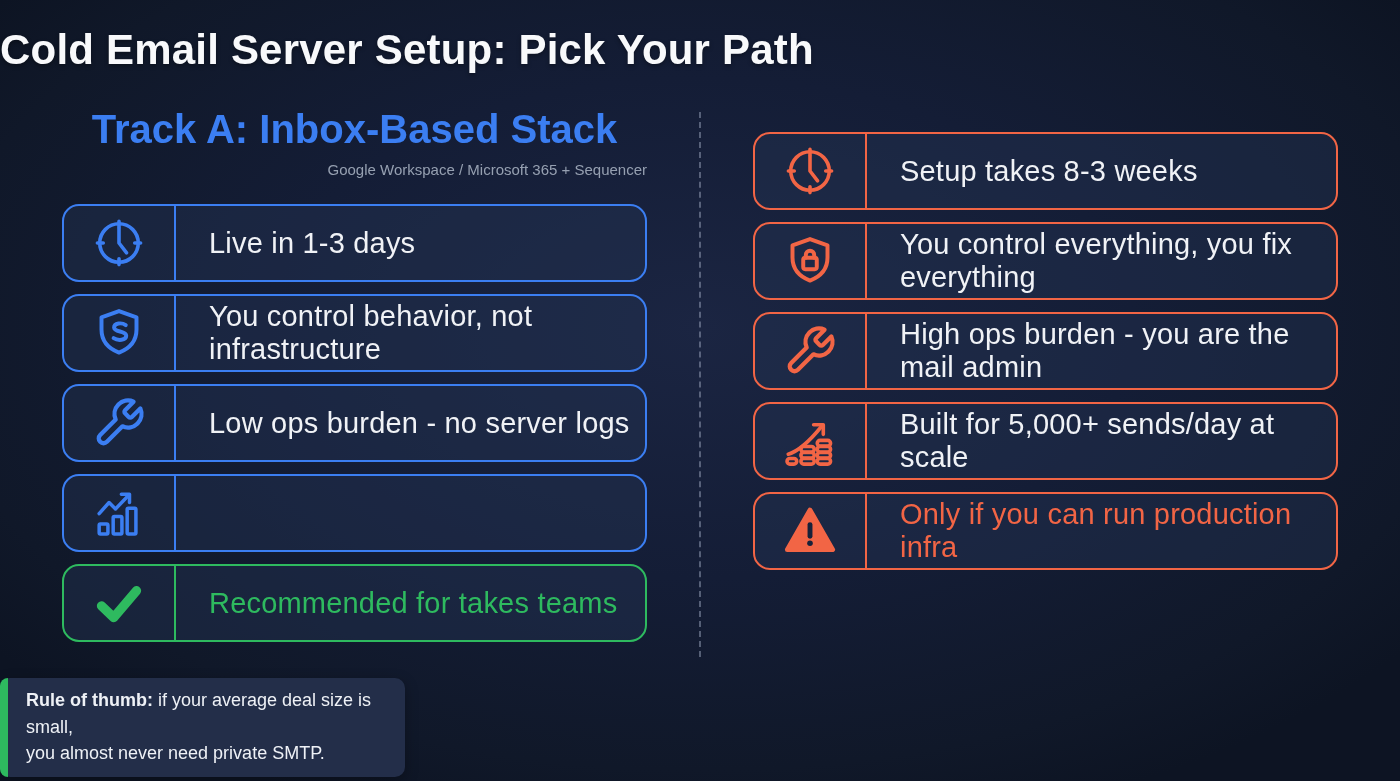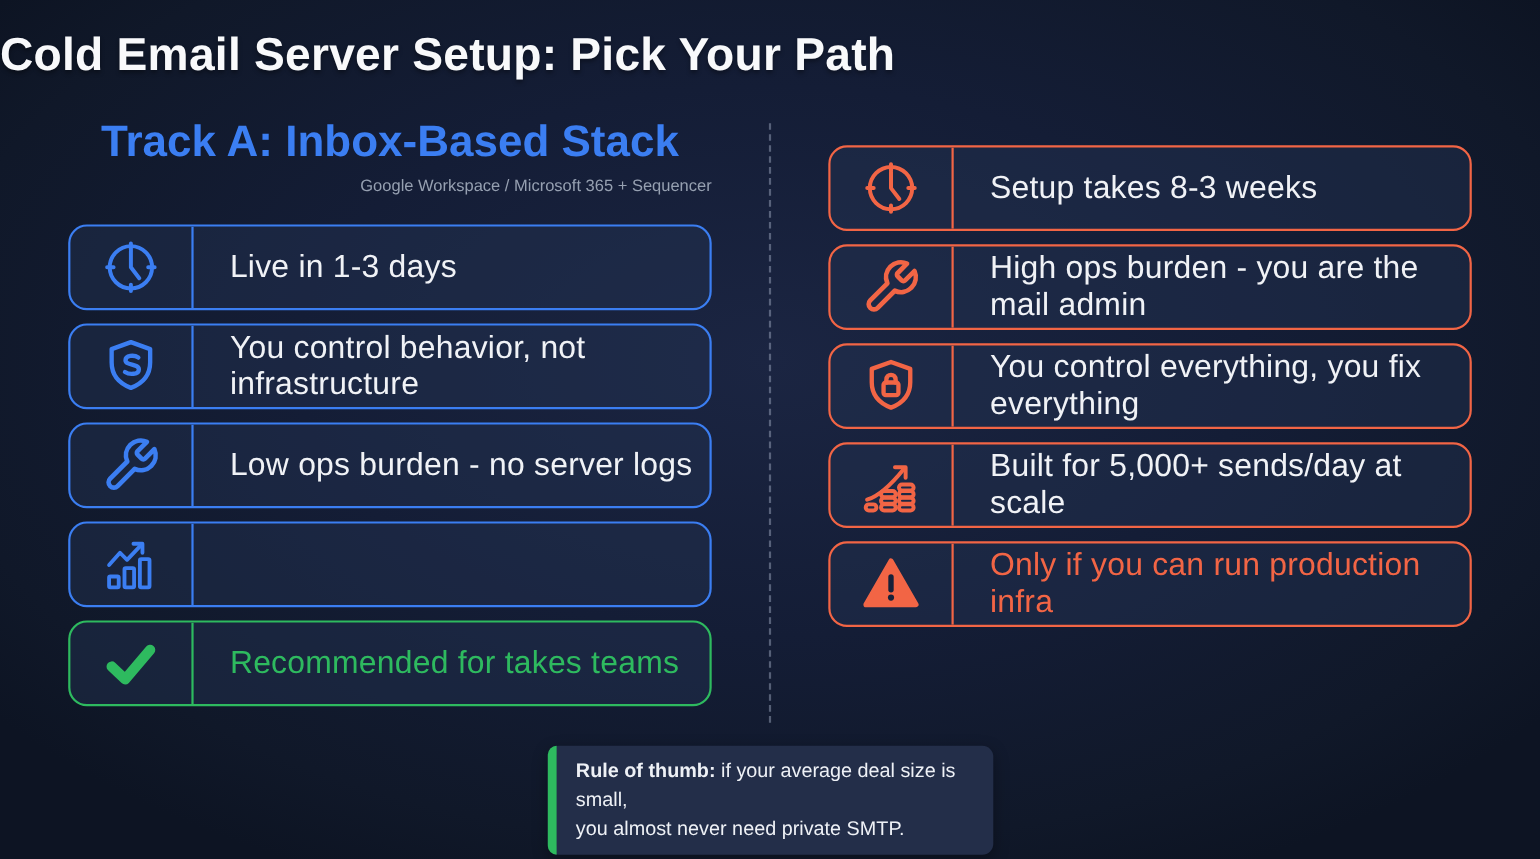--- a/index.html
+++ b/index.html
@@ -65,21 +65,21 @@
     padding-left:33px;
     font-size:29px;
     color:#f0f2f6;
     letter-spacing:.2px;
   }
   .card.style-success { border-color:var(--green); }
   .card.style-success .icon-cell { border-right-color:var(--green); color:var(--green); }
   .card.style-success .card-label { color:var(--green); }
   .card.style-warning .card-label { color:var(--accent); }
   .icon-cell svg { display:block; }
-  .note-wrap { display:flex; justify-content:center; margin-top:21px; }
+  .note-wrap { display:flex; justify-content:flex-start; margin-top:21px; }
   .note {
     position:relative;
     width:405px;
     background:#232e49;
     border-radius:10px;
     padding:9px 14px 10px 26px;
     box-shadow:0 4px 14px rgba(0,0,0,.3);
   }
   .note-bar {
     position:absolute; left:0; top:0; bottom:0; width:8px;
@@ -158,35 +158,35 @@
             <svg width="56" height="56" viewBox="0 0 48 48" fill="none" stroke="currentColor" stroke-width="3.1" stroke-linecap="round" stroke-linejoin="round">
     <circle cx="24" cy="24" r="16.5"></circle>
     <path d="M24 5.5v5M24 37.5v5M5.5 24h5M37.5 24h5"></path>
     <path d="M24 11.5V24l6.5 8.5"></path>
   </svg>
           </div>
     <div class="card-label">Setup takes 8-3 weeks</div>
   </div>
         <div class="card style-default">
     <div class="icon-cell">
-            <svg width="54" height="54" viewBox="0 0 24 24" fill="none" stroke="currentColor" stroke-width="1.9" stroke-linecap="round" stroke-linejoin="round">
-    <path d="M14.7 6.3a1 1 0 0 0 0 1.4l1.6 1.6a1 1 0 0 0 1.4 0l3.77-3.77a6 6 0 0 1-7.94 7.94l-6.91 6.91a2.12 2.12 0 0 1-3-3l6.91-6.91a6 6 0 0 1 7.94-7.94l-3.76 3.76z"></path>
-  </svg>
-          </div>
-    <div class="card-label">High ops burden - you are the mail admin</div>
-  </div>
-        <div class="card style-default">
-    <div class="icon-cell">
             <svg width="56" height="56" viewBox="0 0 24 24" fill="none" stroke="currentColor" stroke-width="1.7" stroke-linecap="round" stroke-linejoin="round">
     <path d="M12 2.6l7.5 2.7v5.2c0 4.9-3.1 8.2-7.5 9.9-4.4-1.7-7.5-5-7.5-9.9V5.3L12 2.6z"></path>
     <rect x="9.1" y="10.6" width="5.8" height="4.9" rx="0.9"></rect>
     <path d="M10.2 10.6V9.4a1.8 1.8 0 0 1 3.6 0v1.2"></path>
   </svg>
           </div>
     <div class="card-label">You control everything, you fix everything</div>
+  </div>
+        <div class="card style-default">
+    <div class="icon-cell">
+            <svg width="54" height="54" viewBox="0 0 24 24" fill="none" stroke="currentColor" stroke-width="1.9" stroke-linecap="round" stroke-linejoin="round">
+    <path d="M14.7 6.3a1 1 0 0 0 0 1.4l1.6 1.6a1 1 0 0 0 1.4 0l3.77-3.77a6 6 0 0 1-7.94 7.94l-6.91 6.91a2.12 2.12 0 0 1-3-3l6.91-6.91a6 6 0 0 1 7.94-7.94l-3.76 3.76z"></path>
+  </svg>
+          </div>
+    <div class="card-label">High ops burden - you are the mail admin</div>
   </div>
         <div class="card style-default">
     <div class="icon-cell">
             <svg width="58" height="58" viewBox="0 0 48 48" fill="none" stroke="currentColor" stroke-width="3" stroke-linecap="round" stroke-linejoin="round">
     <path d="M6 35c8-2.5 17-10 27.5-23"></path>
     <path d="M27 10.5h8v8"></path>
     <rect x="5" y="38.5" width="8" height="4.6" rx="2.3"></rect>
     <rect x="16.5" y="28.5" width="11" height="4.6" rx="2.3"></rect>
     <rect x="16.5" y="33.5" width="11" height="4.6" rx="2.3"></rect>
     <rect x="16.5" y="38.5" width="11" height="4.6" rx="2.3"></rect>

